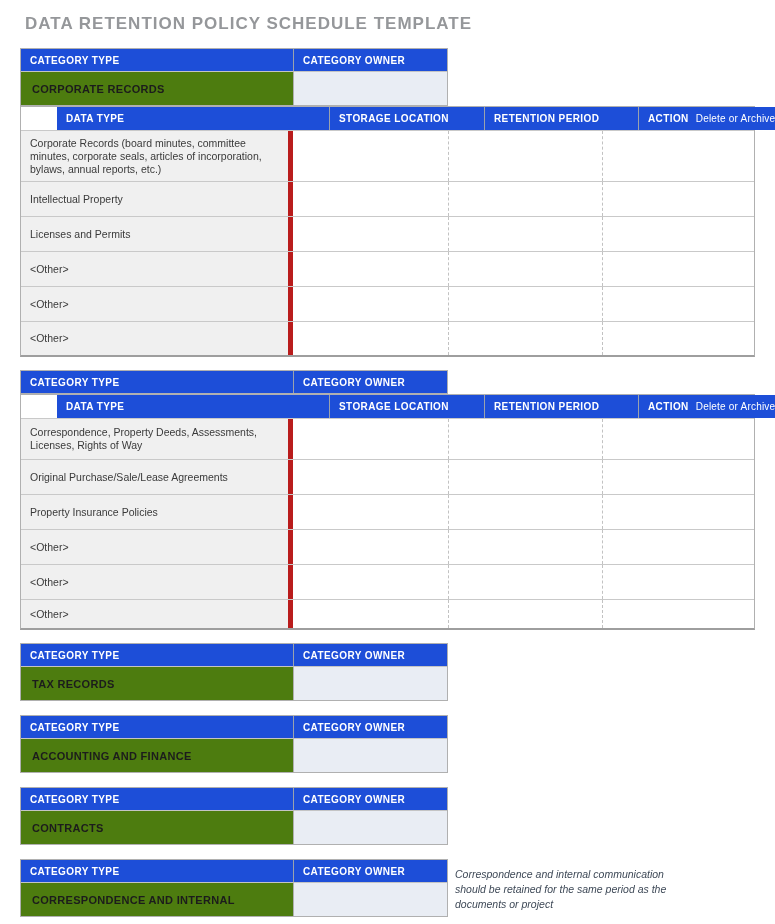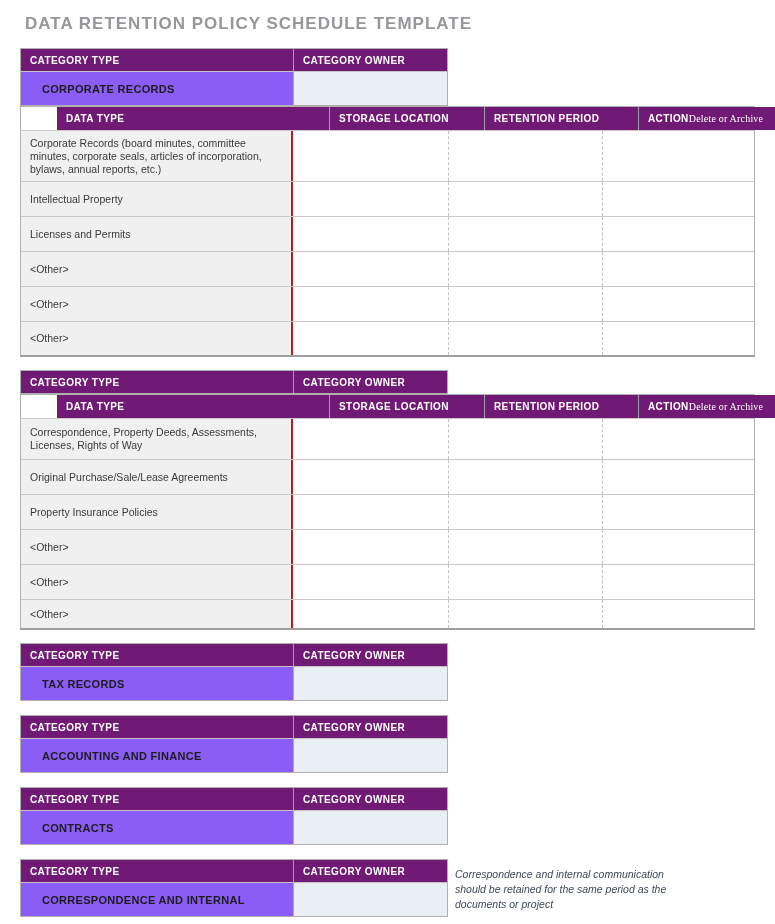--- a/index.html
+++ b/index.html
@@ -9,41 +9,41 @@
 
   .doc-title { margin-left:5px; font-size:17px; font-weight:bold; letter-spacing:1px;
                color:#95979a; line-height:21px; }
 
   
   .section { margin-top:14px; }
   .cat-table { width:428px; border:1px solid #b0b0b0; }
   .cat-row { display:grid; grid-template-columns:272px 154px; }
   .cat-row-header { height:22px; }
   .cat-row-name { height:34px; }
-  .hcell { background:#701a75; color:#ffffff; font-size:10px; font-weight:bold;
+  .hcell { background:#1d4ed8; color:#ffffff; font-size:10px; font-weight:bold;
            letter-spacing:0.4px; display:flex; align-items:center; padding:0 9px; }
   .hcell + .hcell { border-left:1px solid #9aa2ad; }
-  .ncell { background:#8b5cf6; font-size:11px; font-weight:bold; color:#1c1c1c;
-           letter-spacing:0.3px; display:flex; align-items:center; padding:0 21px;
+  .ncell { background:#4d7c0f; font-size:11px; font-weight:bold; color:#1c1c1c;
+           letter-spacing:0.3px; display:flex; align-items:center; padding:0 11px;
            border-top:1px solid #c4c4c4; }
   .ocell { background:#e9edf4; border-top:1px solid #c4c4c4; border-left:1px solid #b0b0b0; }
 
   
   .data-table { width:735px; border:1px solid #b0b0b0; border-bottom:2px solid #9e9e9e; }
   .dt-row { display:grid; grid-template-columns:272px 155px 154px 152px; }
   .dt-header { height:23px;padding-left:36px; }
-  .dt-header .hcell .sub { font-weight:normal; letter-spacing:0.2px;font-family:Liberation Serif, serif; }
+  .dt-header .hcell .sub { font-weight:normal; margin-left:7px; letter-spacing:0.2px; }
   .body-row { border-top:1px solid #c9c9c9; height:35px; }
   .body-row.h51 { height:51px; }
   .body-row.h41 { height:41px; }
   .body-row.h34 { height:34px; }
   .body-row.h29 { height:29px; }
   .dcell { background:#f0f0f0; font-size:10.5px; color:#3a3a3a; line-height:13px;
            display:flex; align-items:center; padding:4px 9px;
-           border-right:2px solid #b91c1c; overflow:hidden; }
+           border-right:5px solid #b91c1c; overflow:hidden; }
   .ecell { background:#ffffff; }
   .ecell.dash { border-left:1px dashed #c2c2c2; }
 
   
   .flex-row { display:flex; align-items:flex-start; }
   .side-note { width:302px; margin-left:7px; padding-top:8px; font-size:10.5px;
                font-style:italic; color:#3e4957; line-height:15px; }
 </style>
 </head>
 <body>

